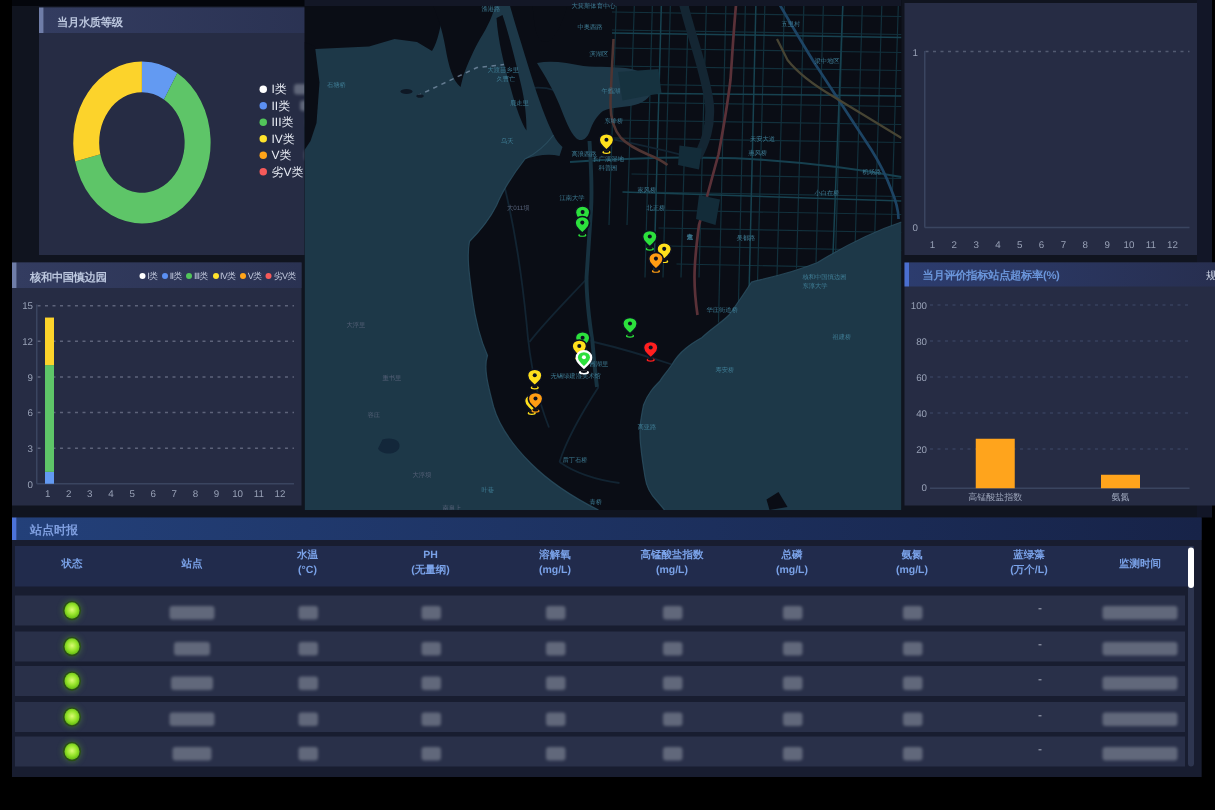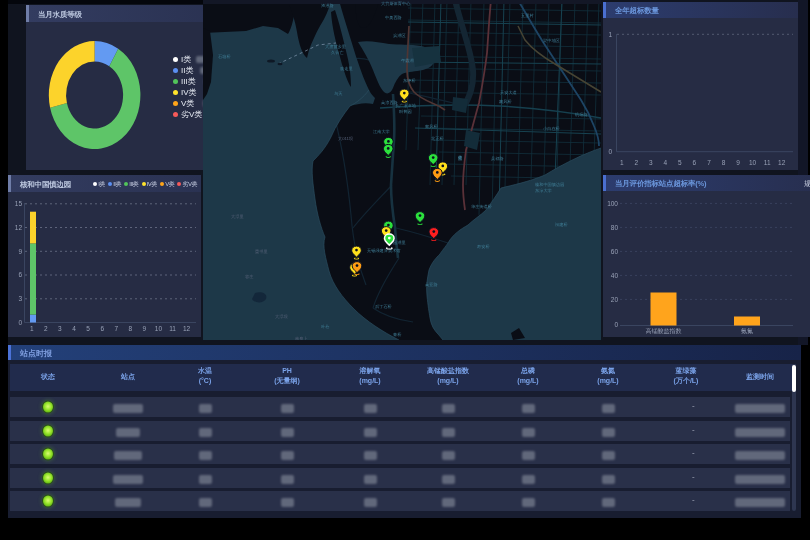--- a/index.html
+++ b/index.html
@@ -265,23 +265,20 @@
     <ellipse cx="186.3" cy="247.7" rx="2.2" ry="0.9" fill="#0a0d15"></ellipse>
     <path transform="translate(186.3,244.5)" d="M0,-10.4 C-2.9,-10.4 -4.8,-8.5 -4.8,-6.2 C-4.8,-4.5 -3.7,-2.9 -2.3,-1.6 L0,0.6 L2.3,-1.6 C3.7,-2.9 4.8,-4.5 4.8,-6.2 C4.8,-8.5 2.9,-10.4 0,-10.4 Z" fill="#2ce03c" stroke="#ffffff" stroke-width="1.5"></path>
     <circle cx="186.3" cy="238.1" r="1.35" fill="#ffffff"></circle>
     <use href="#pin" x="153.5" y="256.5" fill="#ffe01c"></use>
     <use href="#pin" x="151.5" y="273.5" fill="#ffe01c"></use>
     <use href="#pin" x="154" y="272" fill="#ff9d13"></use>
   </svg>
 </div>
 
 <div class="panel" style="left:603px;top:2px;width:195px;height:168px;">
-  <div class="ptitle2">
-      <span>全年超标数量</span>
-    </div>
   <svg class="abs" style="left:0;top:0;" width="195" height="168" viewBox="0 0 195 168">
     <line x1="14" y1="32.3" x2="190" y2="32.3" stroke="#8a92a8" stroke-opacity="0.45" stroke-dasharray="2,3"></line>
     <line x1="13.5" y1="32" x2="13.5" y2="149.7" stroke="#3a4560"></line>
     <line x1="13.5" y1="149.7" x2="190" y2="149.7" stroke="#3a4560"></line>
     <text x="9" y="35" font-size="6.5" fill="#98a1b6" text-anchor="end">1</text>
     <text x="9" y="152" font-size="6.5" fill="#98a1b6" text-anchor="end">0</text>
     <g font-size="6.5" fill="#98a1b6" text-anchor="middle">
       <text x="18.7" y="163">1</text>
         <text x="33.2" y="163">2</text>
         <text x="47.8" y="163">3</text>

